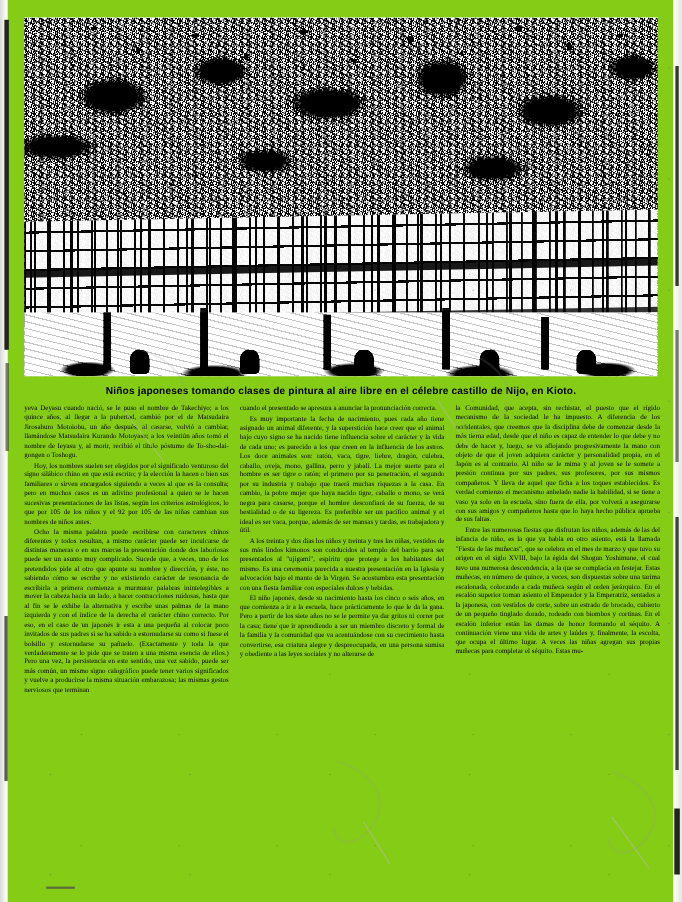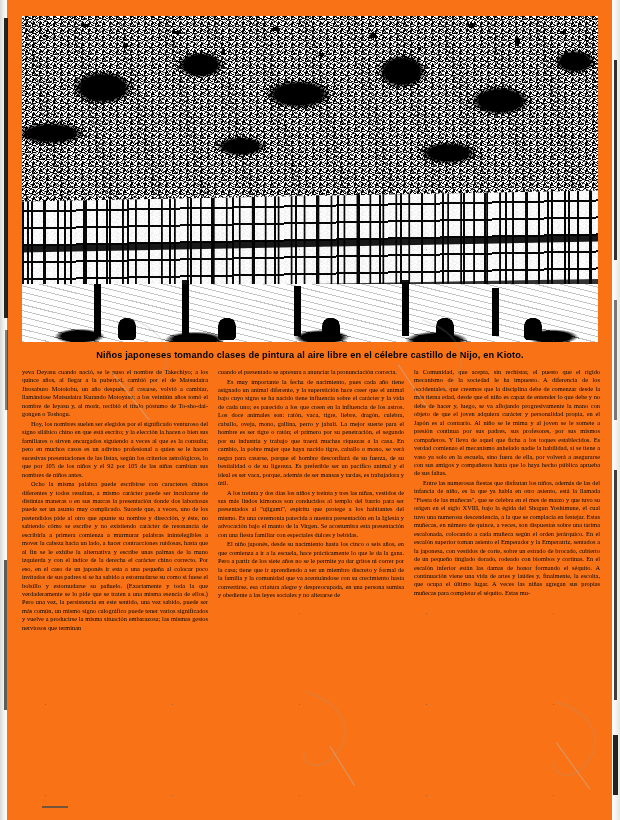--- a/index.html
+++ b/index.html
@@ -4,21 +4,21 @@
 <style>
   html,body{margin:0;padding:0;}
   body{
     width:620px;height:820px;overflow:hidden;
     background:#ffffff;
     font-family:"Liberation Serif", serif;
     position:relative;
   }
   #page{
     position:absolute;inset:0;
-    background:#f97316;
+    background:#84cc16;
   }
 
   
   .edge-left{
     position:absolute;left:0;top:0;width:7px;height:820px;
     background:linear-gradient(90deg,#d9d9d6 0%,#f4f4f1 60%,#fcfcfa 100%);
   }
   .edge-left-dark{
     position:absolute;left:4px;top:18px;width:4px;height:300px;
     background:#111;

